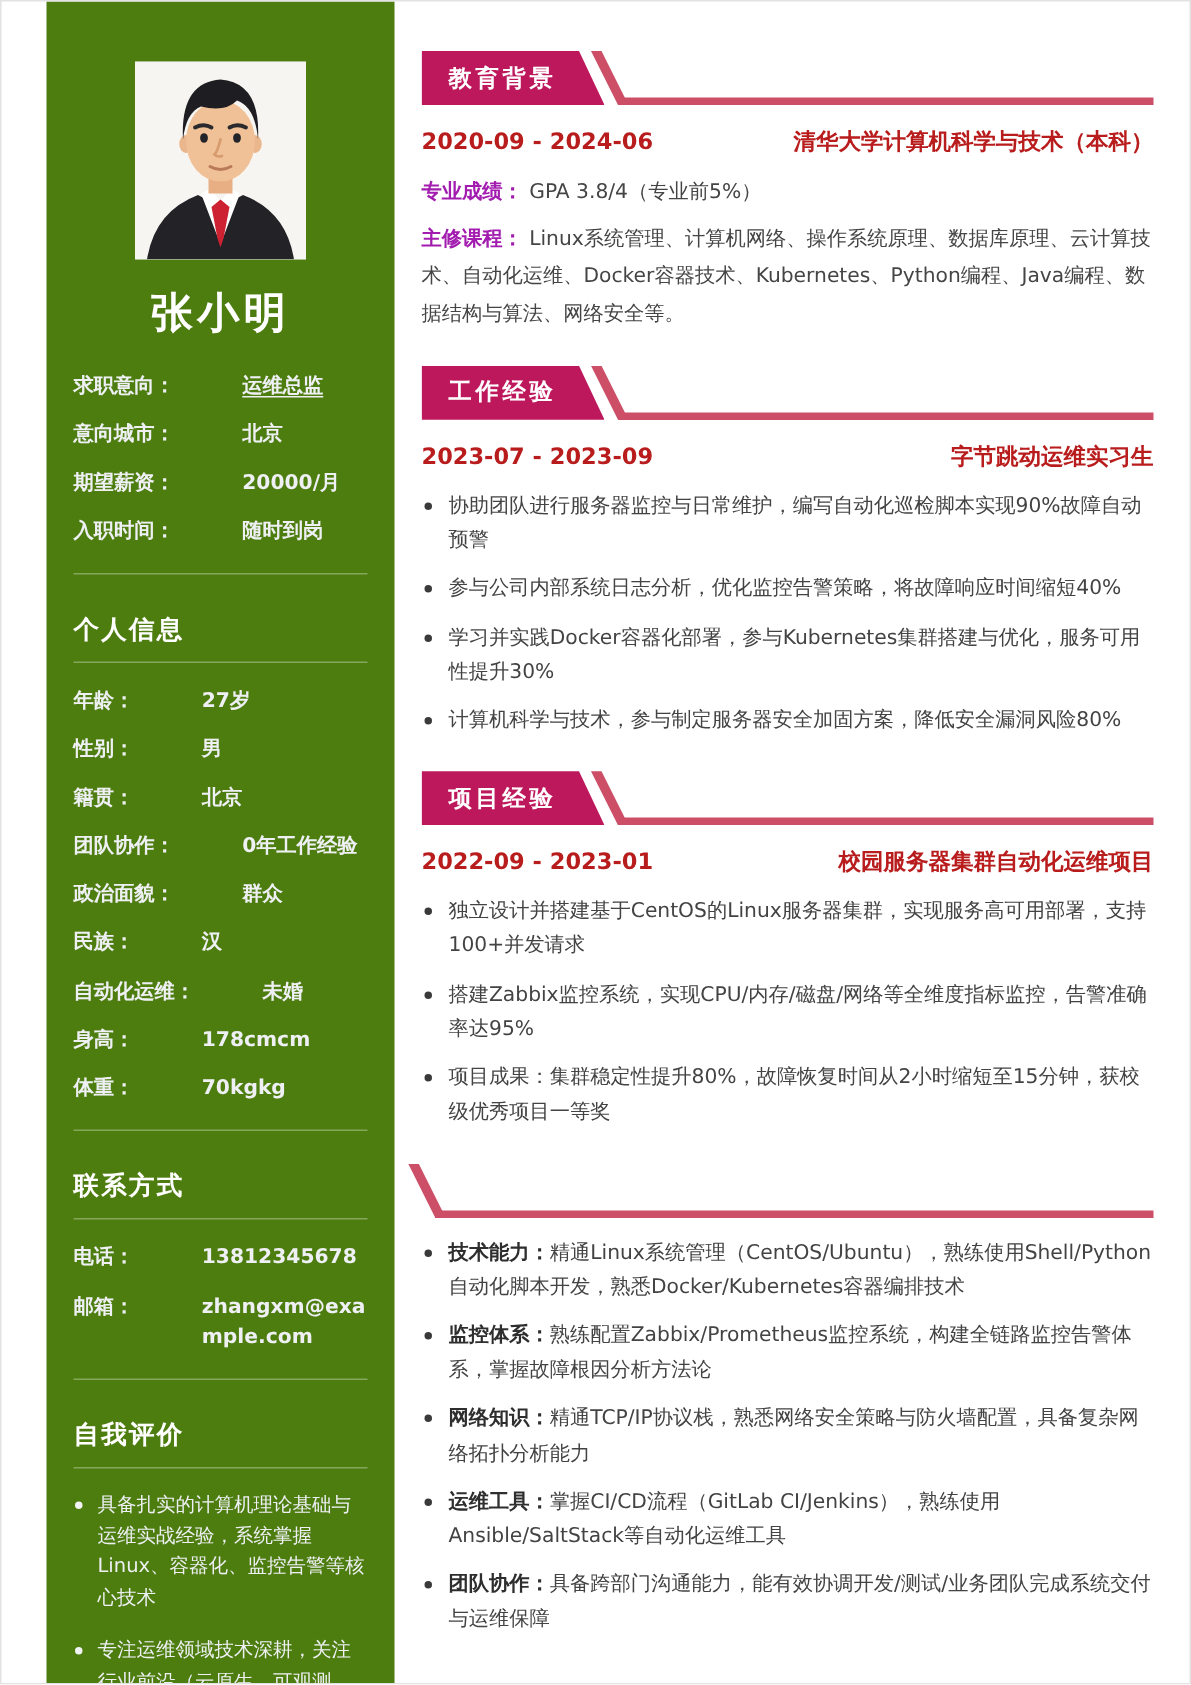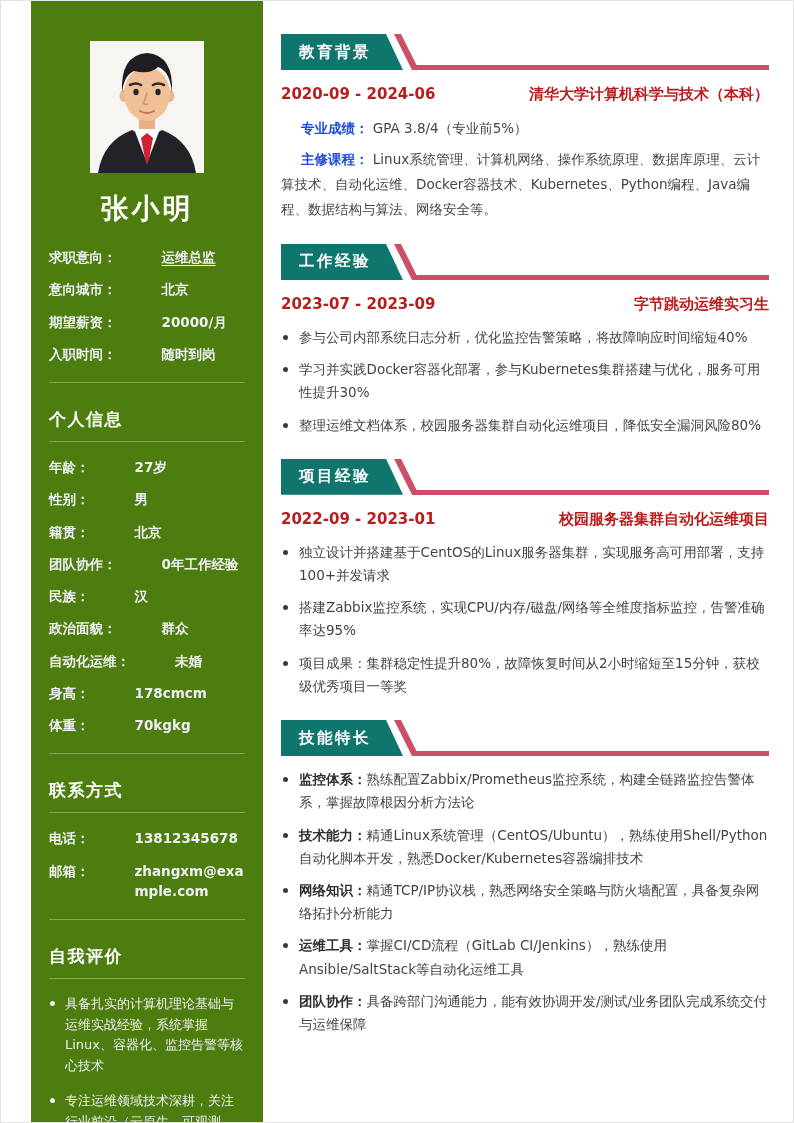--- a/index.html
+++ b/index.html
@@ -28,35 +28,35 @@
   }
   .side-bullets { list-style:none; margin:0; padding:0; }
   .side-bullets li { position:relative; padding-left:16px; font-size:13px; line-height:1.58; margin-bottom:15px; font-weight:500; }
   .side-bullets li::before { content:""; position:absolute; left:1px; top:7px; width:5px; height:5px; border-radius:50%; background:#f2f3f5; }
 
   
   .main { margin-left:280px; margin-right:24px; padding-top:33px; }
   .sec { margin-bottom:22px; }
   .sec-head { display:flex; height:36px; margin-bottom:12px; }
   .badge {
-    background:#0f766e; color:#fff; font-weight:700; font-size:15.5px; letter-spacing:2.5px;
+    background:#be185d; color:#fff; font-weight:700; font-size:15.5px; letter-spacing:2.5px;
     display:flex; align-items:center; padding:0 32px 0 18px;
     clip-path:polygon(0 0, calc(100% - 17px) 0, 100% 100%, 0 100%);
   }
   .slash { width:46px; margin-left:-28px; background:#cd4f67;
     clip-path:polygon(19px 0, 26px 0, 44px 100%, 37px 100%); }
   .redline { flex:1; align-self:flex-end; height:5px; background:#cd4f67; margin-left:-9px; }
 
   .meta { display:flex; align-items:baseline; font-size:15px; font-weight:700; color:#b91c1c; margin:15px 0 12px; }
   .m-date { width:170px; }
   .m-mid { flex:1; text-align:right; }
   .m-right { text-align:right; }
 
   .txt-row { font-size:13.5px; color:#454545; line-height:1.85; margin-bottom:6px; }
-  .txt-row .lbl { font-weight:700; color:#1d4ed8;margin-left:20px; }
+  .txt-row .lbl { font-weight:700; color:#a21caf; }
 
   .bullets { list-style:none; margin:0; padding:0; }
   .bullets li { position:relative; padding-left:18px; font-size:13.5px; color:#434343; line-height:1.72; margin-bottom:9px; }
   .bullets li::before { content:""; position:absolute; left:2px; top:9px; width:5px; height:5px; border-radius:50%; background:#3a3a3a; }
   .bullets .blbl { font-weight:700; color:#2e2e2e; }
 </style>
 </head>
 <body>
 
 <div class="page">
@@ -113,26 +113,26 @@
       </div>
       <div class="side-row">
         <span class="lbl">籍贯：</span>
         <span class="val">北京</span>
       </div>
       <div class="side-row">
         <span class="lbl">团队协作：</span>
         <span class="val">0年工作经验</span>
       </div>
       <div class="side-row">
+        <span class="lbl">政治面貌：</span>
+        <span class="val">群众</span>
+      </div>
+      <div class="side-row">
         <span class="lbl">民族：</span>
         <span class="val">汉</span>
-      </div>
-      <div class="side-row">
-        <span class="lbl">政治面貌：</span>
-        <span class="val">群众</span>
       </div>
       <div class="side-row">
         <span class="lbl">自动化运维：</span>
         <span class="val">未婚</span>
       </div>
       <div class="side-row">
         <span class="lbl">身高：</span>
         <span class="val">178cmcm</span>
       </div>
       <div class="side-row">
@@ -191,23 +191,24 @@
         <div class="badge">工作经验</div>
         <div class="slash"></div>
         <div class="redline"></div>
       </div>
       <div class="meta">
         <span class="m-date">2023-07 - 2023-09</span>
         <span class="m-mid">字节跳动</span>
         <span class="m-right">运维实习生</span>
       </div>
       <ul class="bullets">
+        <li>协助团队进行服务器监控与日常维护，编写自动化巡检脚本实现90%故障自动预警</li>
         <li>参与公司内部系统日志分析，优化监控告警策略，将故障响应时间缩短40%</li>
         <li>学习并实践Docker容器化部署，参与Kubernetes集群搭建与优化，服务可用性提升30%</li>
-        <li>整理运维文档体系，校园服务器集群自动化运维项目，降低安全漏洞风险80%</li>
+        <li>计算机科学与技术，参与制定服务器安全加固方案，降低安全漏洞风险80%</li>
       </ul>
     </section>
 
     <section class="sec">
       <div class="sec-head">
         <div class="badge">项目经验</div>
         <div class="slash"></div>
         <div class="redline"></div>
       </div>
       <div class="meta">
@@ -216,30 +217,29 @@
       </div>
       <ul class="bullets">
         <li>独立设计并搭建基于CentOS的Linux服务器集群，实现服务高可用部署，支持100+并发请求</li>
         <li>搭建Zabbix监控系统，实现CPU/内存/磁盘/网络等全维度指标监控，告警准确率达95%</li>
         <li>项目成果：集群稳定性提升80%，故障恢复时间从2小时缩短至15分钟，获校级优秀项目一等奖</li>
       </ul>
     </section>
 
     <section class="sec">
       <div class="sec-head">
-        <div class="badge">技能特长</div>
         <div class="slash"></div>
         <div class="redline"></div>
       </div>
       <ul class="bullets">
         <li>
+          <span class="blbl">技术能力：</span><span>精通Linux系统管理（CentOS/Ubuntu），熟练使用Shell/Python自动化脚本开发，熟悉Docker/Kubernetes容器编排技术</span>
+        </li>
+        <li>
           <span class="blbl">监控体系：</span><span>熟练配置Zabbix/Prometheus监控系统，构建全链路监控告警体系，掌握故障根因分析方法论</span>
-        </li>
-        <li>
-          <span class="blbl">技术能力：</span><span>精通Linux系统管理（CentOS/Ubuntu），熟练使用Shell/Python自动化脚本开发，熟悉Docker/Kubernetes容器编排技术</span>
         </li>
         <li>
           <span class="blbl">网络知识：</span><span>精通TCP/IP协议栈，熟悉网络安全策略与防火墙配置，具备复杂网络拓扑分析能力</span>
         </li>
         <li>
           <span class="blbl">运维工具：</span><span>掌握CI/CD流程（GitLab CI/Jenkins），熟练使用Ansible/SaltStack等自动化运维工具</span>
         </li>
         <li>
           <span class="blbl">团队协作：</span><span>具备跨部门沟通能力，能有效协调开发/测试/业务团队完成系统交付与运维保障</span>
         </li>

